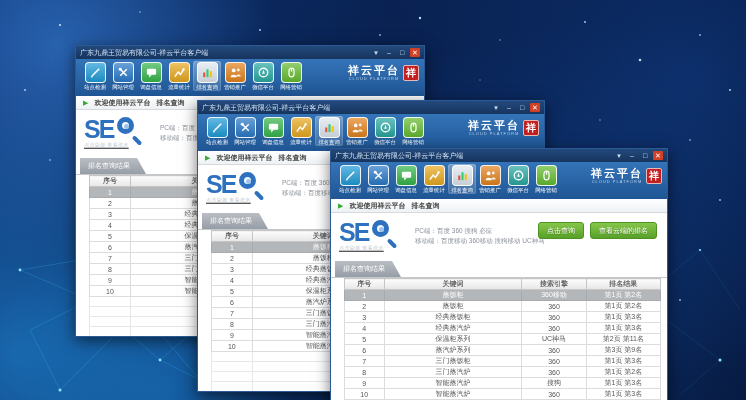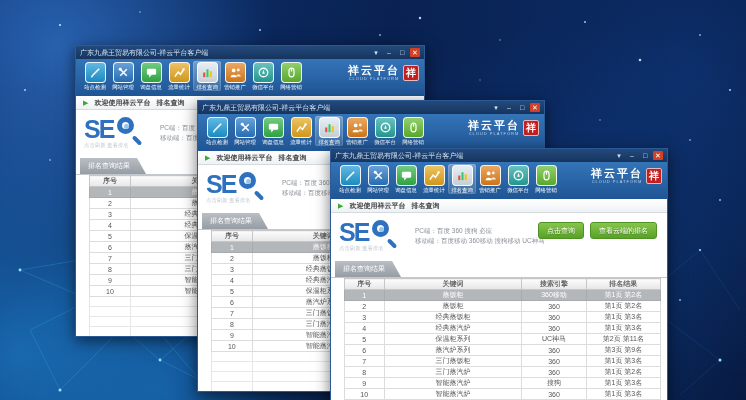--- a/index.html
+++ b/index.html
@@ -47,21 +47,21 @@
   .brand-sub { font-size:4px; color:#bcd0e8; letter-spacing:1px; line-height:5px; white-space:nowrap; }
   .brand-seal { width:16px; height:16px; background:#c41f1f; border:1px solid #e6baba; border-radius:2px; color:#fff; font-size:10px; font-weight:bold; display:flex; align-items:center; justify-content:center; }
 
   .breadcrumb { height:14px; background:linear-gradient(#ffffff,#eef2f5); border-bottom:1px solid #d5dade; display:flex; align-items:center; gap:6px; padding:0 7px; flex:0 0 auto; }
   .bc-flag { color:#3aaa35; font-size:7px; line-height:7px; }
   .bc-text { font-size:7px; font-weight:bold; color:#444; white-space:nowrap; }
 
   .content { flex:1; background:#fff; position:relative; display:flex; flex-direction:column; }
 
   .seo-area { height:44px; display:flex; align-items:center; padding:2px 8px 0 8px; flex:0 0 auto; position:relative; }
-  .seo-logo { position:relative; width:62px; }
+  .seo-logo { position:relative; width:62px;text-decoration:underline; }
   .seo-se { font-size:25px; font-weight:bold; color:#2e71bf; letter-spacing:-2px; line-height:24px; display:inline-block; }
   .seo-mag { position:absolute; left:33px; top:0; width:17px; height:17px; border:5px solid #2e71bf; border-radius:50%; background:#f4f9ff; }
   .seo-mag::after { content:""; position:absolute; left:13px; top:13px; width:4px; height:11px; background:#2e71bf; border-radius:2px; transform:rotate(-45deg); }
   .seo-mag::before { content:""; position:absolute; left:2px; top:2px; width:5px; height:5px; border-radius:50%; background:#9cc4ea; }
   .seo-tagline { font-size:6px; color:#c3c9cf; white-space:nowrap; line-height:7px; transform:scale(.9); transform-origin:left; }
   .seo-info { margin-left:14px; }
   .seo-info div { font-size:6.5px; color:#8a9098; line-height:10px; white-space:nowrap; }
   .btn-row { position:absolute; right:10px; top:9px; display:flex; gap:6px; }
   .green-btn { height:17px; padding:0 8px; display:flex; align-items:center; background:linear-gradient(#86c64a,#58a128); border:1px solid #4e9222; border-radius:3px; color:#fff; font-size:7px; white-space:nowrap; cursor:pointer; text-shadow:0 1px 1px rgba(0,0,0,.25); }
 

